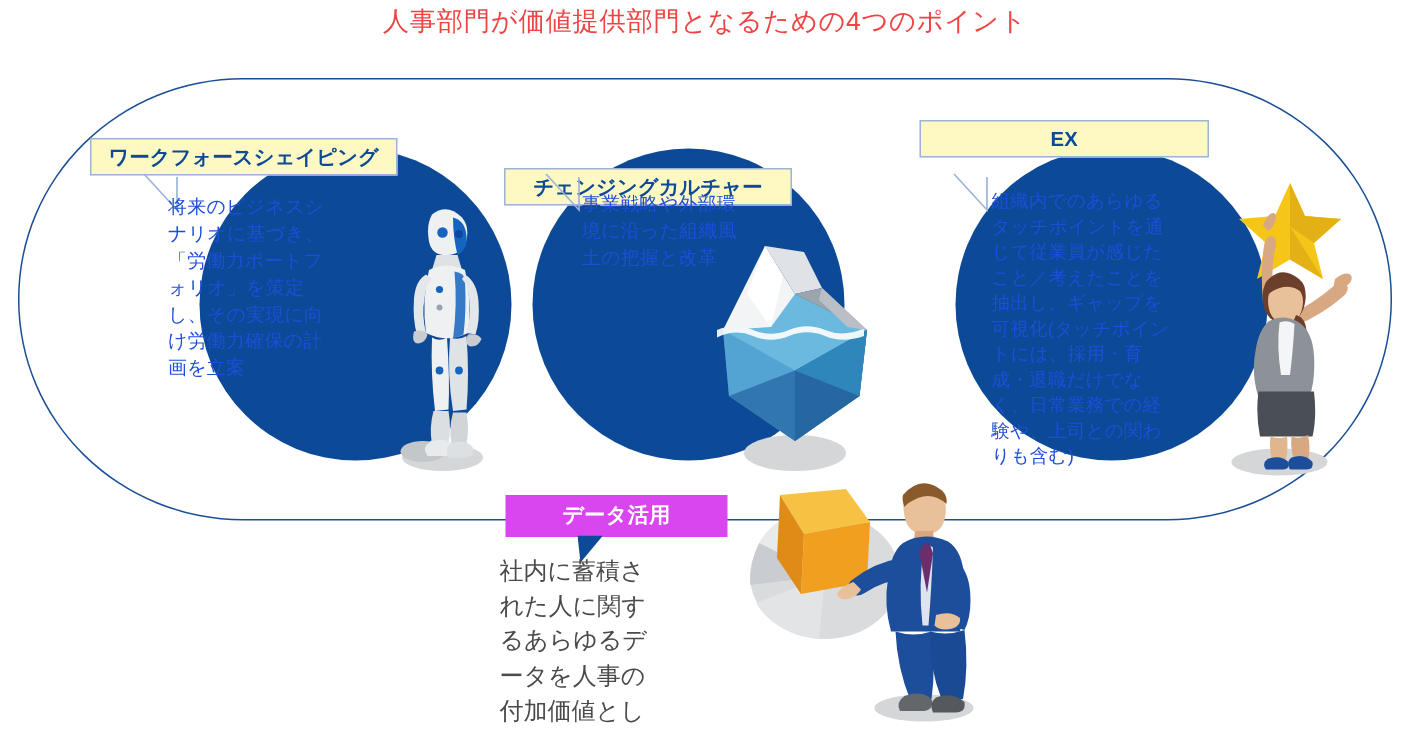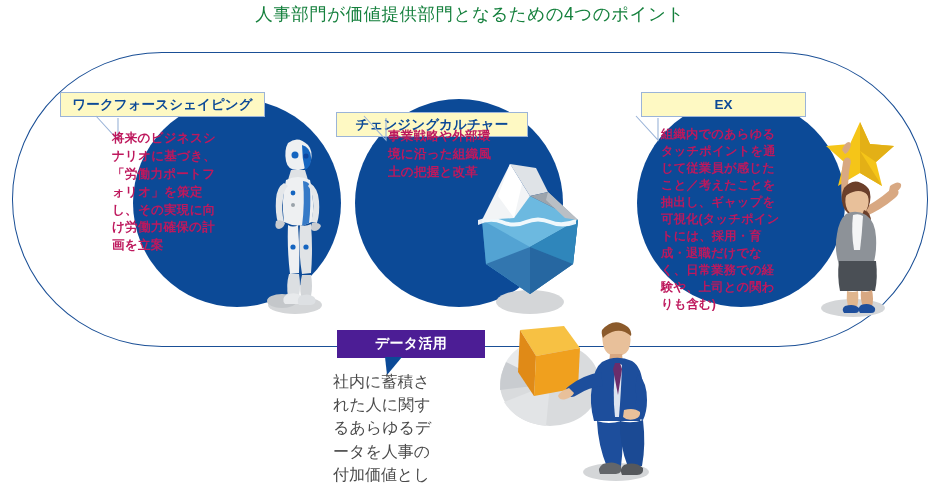--- a/index.html
+++ b/index.html
@@ -8,21 +8,21 @@
     font-family:"Liberation Sans","DejaVu Sans",sans-serif;
     position:relative;overflow:hidden;
   }
 
   .canvas{position:absolute;inset:0;}
 
   
   .title{
     position:absolute;top:2px;left:0;width:940px;
     text-align:center;
-    font-size:17.5px;color:#15803d;letter-spacing:.5px;
+    font-size:17.5px;color:#ef4444;letter-spacing:.5px;
     font-weight:400;
   }
 
   
   .stadium{
     position:absolute;left:12px;top:52px;width:916px;height:295px;
     border:1.4px solid #1a4f96;
     border-radius:150px / 147px;
     box-sizing:border-box;
     background:transparent;
@@ -32,50 +32,50 @@
   .circle{
     position:absolute;border-radius:50%;
     background:#0c4a97;
   }
   #circle-1{left:133px;top:99px;width:208px;height:208px;}
   #circle-2{left:355px;top:99px;width:208px;height:208px;}
   #circle-3{left:637px;top:99px;width:208px;height:208px;}
 
   
   .circle-text{
-    position:absolute;color:#be185d;
-    line-height:1.42;letter-spacing:.2px;white-space:pre-line;font-weight:bold;
+    position:absolute;color:#1d4ed8;
+    line-height:1.42;letter-spacing:.2px;white-space:pre-line;
   }
   #text-1{left:112px;top:130px;width:108px;font-size:12.6px;}
   #text-2{left:388px;top:128px;width:104px;font-size:12.6px;}
   #text-3{left:661px;top:126px;width:120px;font-size:12.3px;line-height:1.38;}
 
   
   .callout{
     position:absolute;background:#fef9c3;border:1.1px solid #9bb4d8;
     box-sizing:border-box;display:flex;align-items:center;justify-content:center;
   }
   .callout .lbl{
     color:#0c4a97;font-weight:bold;font-size:13.5px;letter-spacing:.1px;
     white-space:nowrap;
   }
   #callout-1{left:60px;top:92px;width:205px;height:25px;}
   #callout-2{left:336px;top:92px;width:192px;height:25px;margin-top:20px;}
-  #callout-3{left:613px;top:92px;width:165px;height:25px;margin-left:28px;}
+  #callout-3{left:613px;top:80px;width:193px;height:25px;}
 
   
   .tail{position:absolute;overflow:visible;}
   #tail-1{left:96px;top:116px;}
   #tail-2{left:364px;top:116px;}
   #tail-3{left:636px;top:116px;}
 
   
   #callout-4{
     position:absolute;left:337px;top:330px;width:148px;height:28px;
-    background:#4c1d95;display:flex;align-items:center;justify-content:center;
+    background:#d946ef;display:flex;align-items:center;justify-content:center;
   }
   #callout-4 .lbl{color:#ffffff;font-weight:bold;font-size:14px;letter-spacing:.3px;}
   #tail-4{position:absolute;left:385px;top:357px;width:18px;height:19px;}
   #text-4{
     position:absolute;left:333px;top:370px;width:112px;
     font-size:16px;color:#4a4a4a;line-height:1.45;white-space:pre-line;
   }
 
   
   .illus{position:absolute;}

